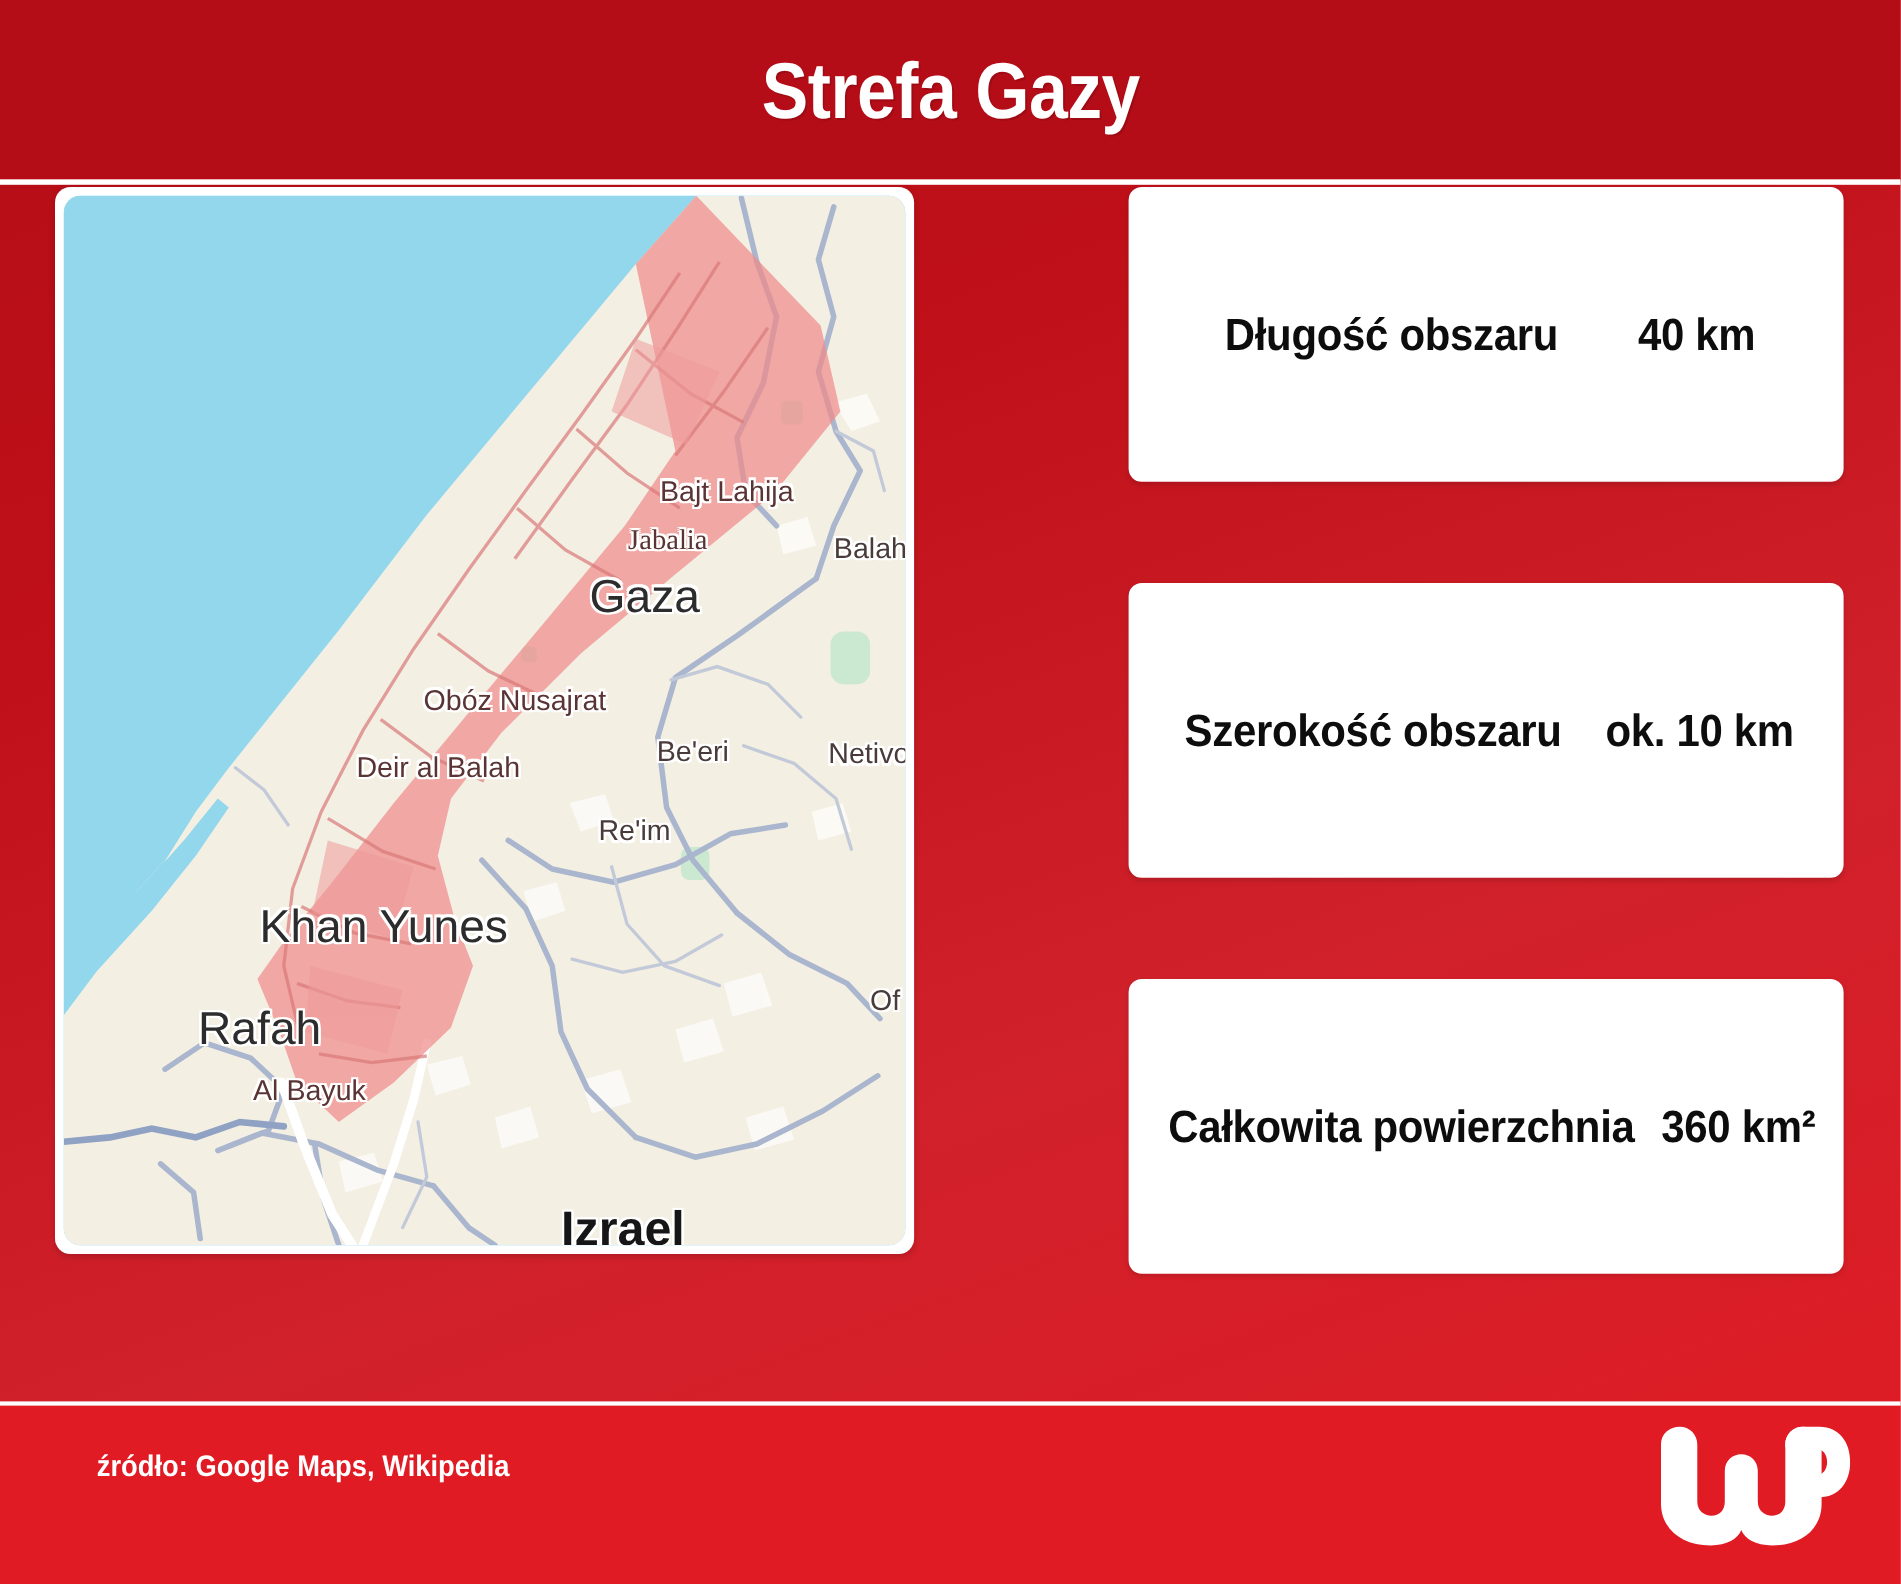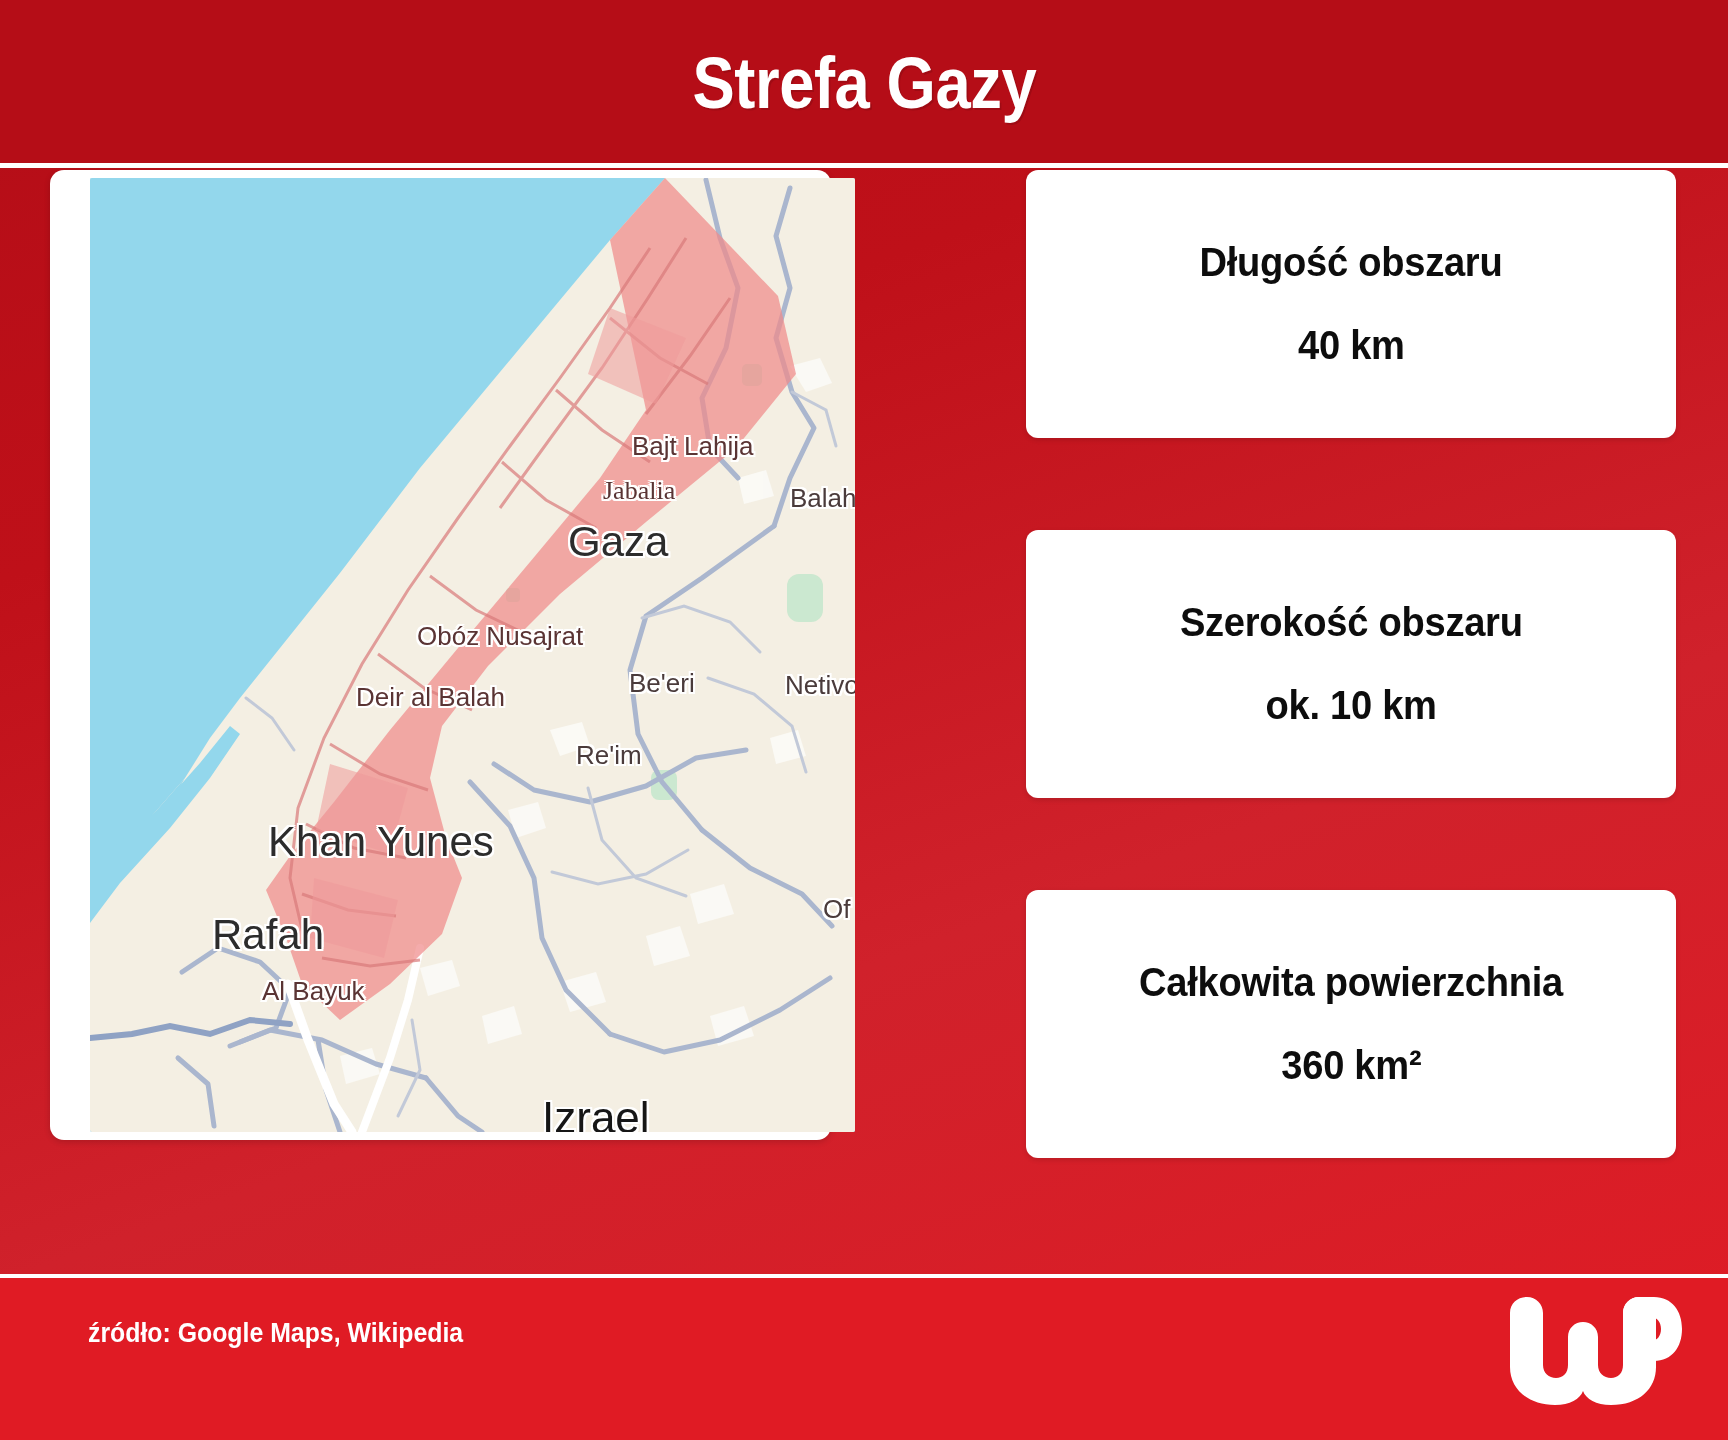--- a/index.html
+++ b/index.html
@@ -57,63 +57,62 @@
     height: 970px;
     background: #ffffff;
     border-radius: 14px;
     padding: 8px;
     box-shadow: 0 2px 6px rgba(0,0,0,0.16);
   }
   #map-canvas {
     position: relative;
     width: 100%;
     height: 100%;
-    border-radius: 2px;
+    border-radius: 15px;
     overflow: hidden;
     background: #7dd3fc;
-    margin-left: 32px;
   }
   #map-svg { display: block; width: 100%; height: 100%; }
 
   .map-label {
     position: absolute;
     white-space: nowrap;
     color: #3c3c3c;
     font-family: "Liberation Sans", sans-serif;
     text-shadow:
       -2px  0   0 #fff,  2px  0   0 #fff,
        0   -2px 0 #fff,  0    2px 0 #fff,
       -2px -2px 0 #fff,  2px -2px 0 #fff,
       -2px  2px 0 #fff,  2px  2px 0 #fff;
     pointer-events: none;
   }
   .map-label.lbl-city      { font-size: 26px; font-weight: 400; color: #4a3b3b; }
   .map-label.lbl-city-pink { font-size: 26px; font-weight: 400; color: #5a3434; }
   .map-label.lbl-big       { font-size: 42px; font-weight: 500; color: #2c2c2c; }
-  .map-label.lbl-country   { font-size: 44px; font-weight: normal;  color: #161616; }
+  .map-label.lbl-country   { font-size: 44px; font-weight: bold;  color: #161616; }
 
   
   #stats {
     position: absolute;
     left: 1026px;
     top: 170px;
     width: 650px;
     height: 1110px;
     display: flex;
     flex-direction: column;
     justify-content: flex-start;
     gap: 92px;
   }
   .stat-card {
     width: 650px;
     height: 268px;
     background: #ffffff;
     border-radius: 12px;
     display: flex;
-    flex-direction: column;
+    flex-direction: row;
     align-items: center;
     justify-content: space-evenly;
     padding: 34px 18px;
     box-shadow: 0 2px 5px rgba(0,0,0,0.13);
   }
   .stat-label {
     color: #0d0d0d;
     font-size: 41px;
     font-weight: bold;
     text-align: center;

